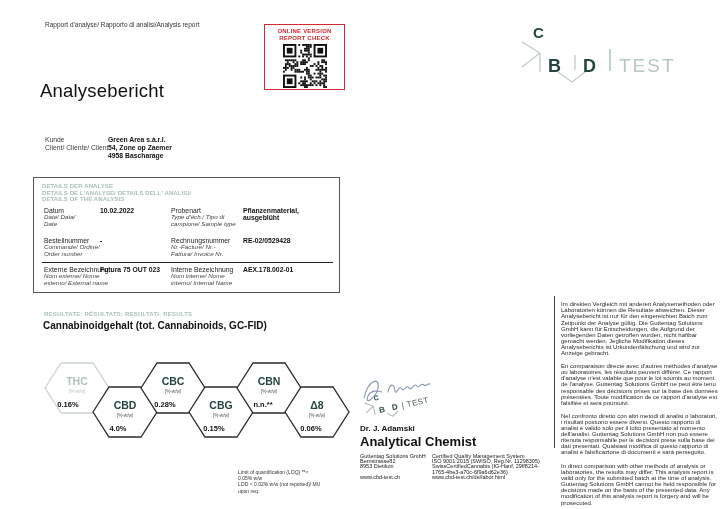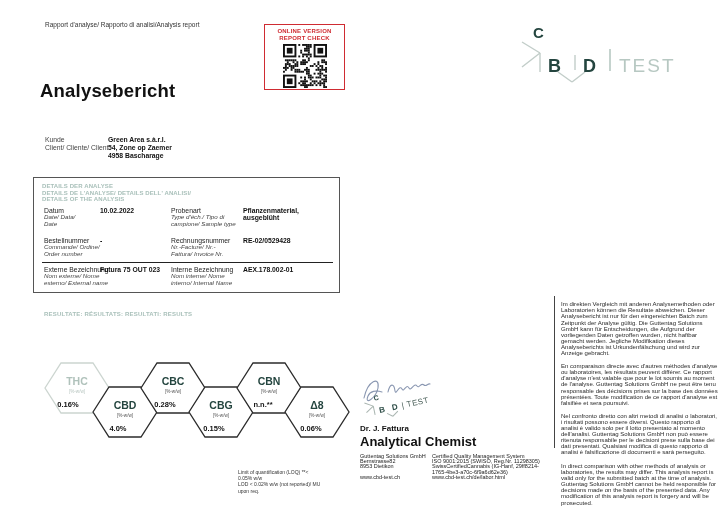--- a/index.html
+++ b/index.html
@@ -6,21 +6,21 @@
   *{box-sizing:border-box;font-family:"Liberation Sans","DejaVu Sans",sans-serif;}
   #doc{position:relative;width:720px;height:509px;background:#ffffff;overflow:hidden;}
   .abs{position:absolute;}
   .pre{white-space:pre-line;}
 
   .doc-type{left:45px;top:21px;font-size:6.5px;color:#333;}
   .online-box{left:264px;top:24px;width:81px;height:66px;border:1.2px solid #cf2b32;text-align:center;padding-top:3px;}
   .online-box .ln{font-size:6px;font-weight:bold;color:#cf2b32;line-height:7px;letter-spacing:.2px;}
   .online-box svg{margin-top:2px;}
 
-  h1.title{left:40px;top:80px;margin:0;font-size:18.5px;font-weight:bold;color:#111;letter-spacing:.2px;position:absolute;}
+  h1.title{left:40px;top:80px;margin:0;font-size:18.5px;font-weight:normal;color:#111;letter-spacing:.2px;position:absolute;}
 
   .client-label{left:45px;top:136px;font-size:6.8px;line-height:8px;color:#444;}
   .client-value{left:108px;top:136px;font-size:6.8px;line-height:8px;font-weight:bold;color:#111;}
 
   .details-box{left:33px;top:177px;width:307px;height:116px;border:1px solid #555;}
   .dt-header{left:8px;top:5px;font-size:6px;line-height:6.6px;font-weight:600;color:#a9c0ba;letter-spacing:.1px;}
   .flabel{font-size:6.8px;line-height:7.2px;color:#1d1d1d;}
   .fsub{font-size:6.2px;line-height:6.8px;font-style:italic;color:#444;}
   .fvalue{font-size:6.8px;line-height:7.4px;font-weight:bold;color:#111;}
   .divider{left:8px;top:84px;width:291px;border-top:1px solid #222;}
@@ -303,20 +303,21 @@
 
     <div class="abs" style="left:137px;top:88px;">
       <div class="flabel">Interne Bezeichnung</div>
       <div class="fsub pre">Nom interne/ Nome
 interno/ Internal Name</div>
     </div>
     <div class="abs fvalue pre" style="left:209px;top:88px;">AEX.178.002-01</div>
   </div>
 
   <div class="abs results-header">RESULTATE: RÉSULTATS: RESULTATI: RESULTS</div>
+  <div class="abs results-title">Cannabinoidgehalt (tot. Cannabinoids, GC-FID)</div>
 
   <svg class="abs" style="left:36px;top:356px;" width="320" height="88" viewBox="0 0 320 88">
 
     <g>
       <polygon points="9,32 25,7 57,7 73,32 57,57 25,57" fill="#ffffff" stroke="#ccd5d0" stroke-width="1.3"></polygon>
       <text x="41" y="29" text-anchor="middle" font-size="10.5" font-weight="bold" fill="#b0c2bb">THC</text>
       <text x="41" y="36.5" text-anchor="middle" font-size="4.6" fill="#b8c6c0">[%-w/w]</text>
       <text x="32" y="51" text-anchor="middle" font-size="7.5" font-weight="bold" fill="#111">0.16%</text>
     </g>
 
@@ -373,21 +374,21 @@
         <line x1="12" y1="17" x2="12" y2="26"></line>
         <line x1="24" y1="27" x2="29" y2="31"></line>
         <line x1="29" y1="31" x2="35" y2="27"></line>
       </g>
       <text x="14" y="12" font-size="7" font-weight="bold" fill="#31504a">C</text>
       <text x="17" y="25" font-size="8" font-weight="bold" fill="#31504a">B</text>
       <text x="30" y="25" font-size="8" font-weight="bold" fill="#31504a">D</text>
       <text x="40" y="25" font-size="8" fill="#455b55" letter-spacing=".5">| TEST</text>
     </g>
   </svg>
-  <div class="abs sig-name">Dr. J. Fattura</div>
+  <div class="abs sig-name">Dr. J. Adamski</div>
   <div class="abs sig-title">Analytical Chemist</div>
 
   <div class="abs fcol1-wrap">
     <div class="scaledf">
       <div class="fcol pre">Guttentag Solutions GmbH
 Bernstrasse82
 8953 Dietikon</div>
       <div class="fcol furl">www.cbd-test.ch</div>
     </div>
   </div>

